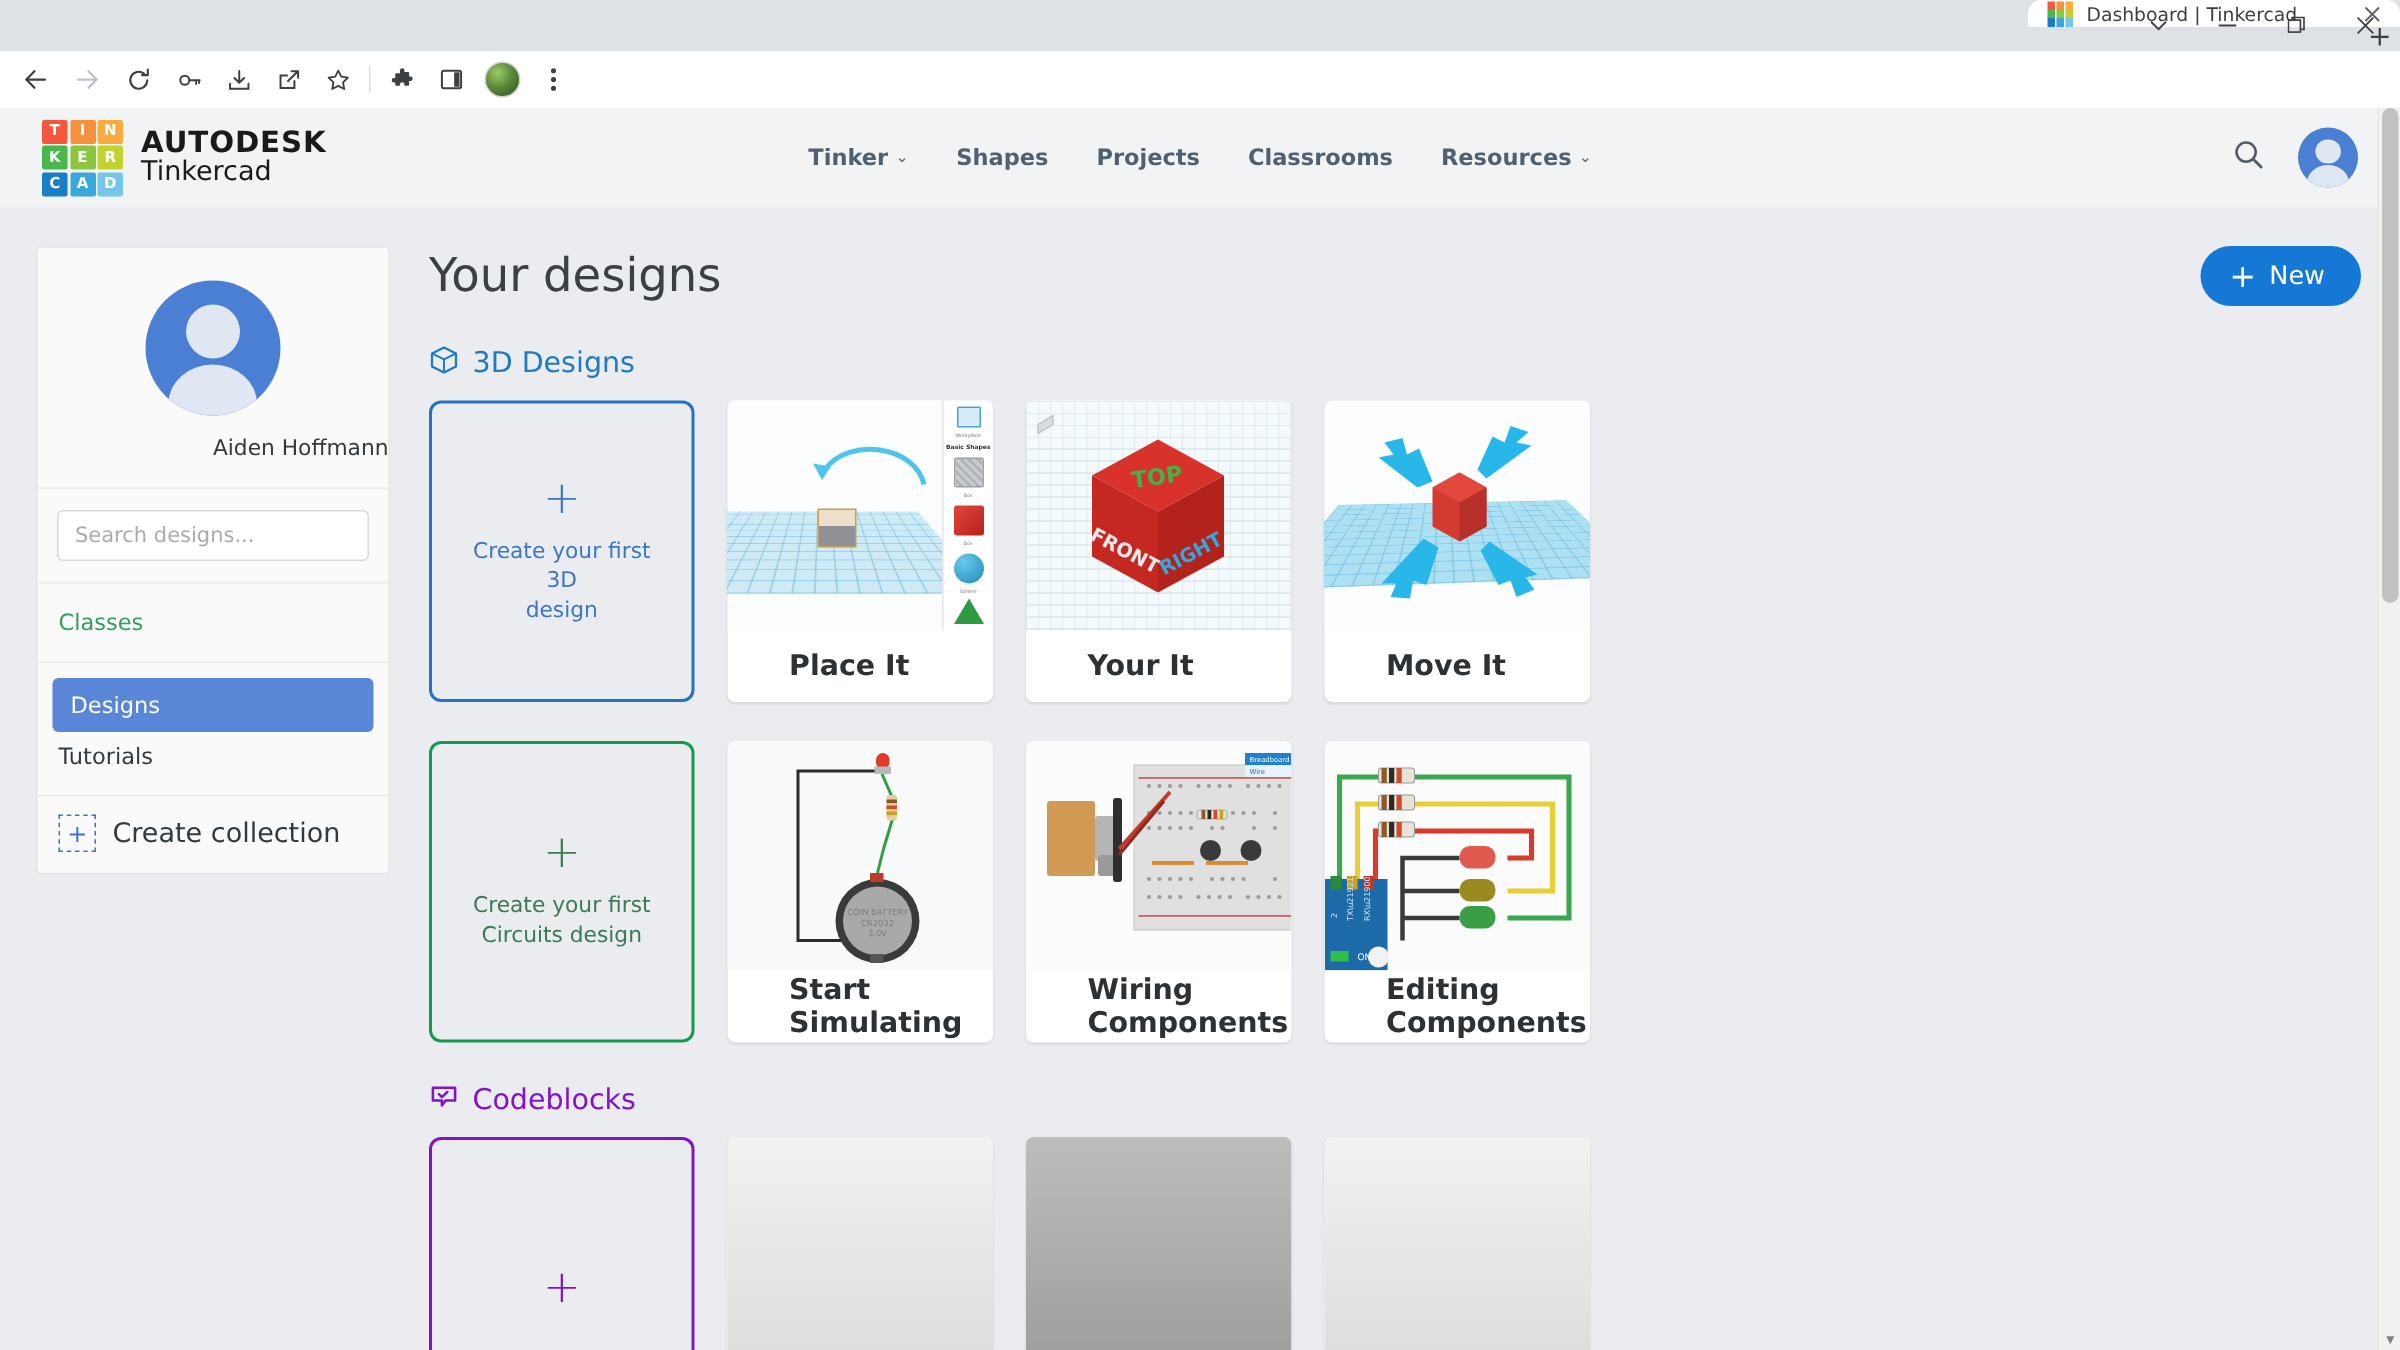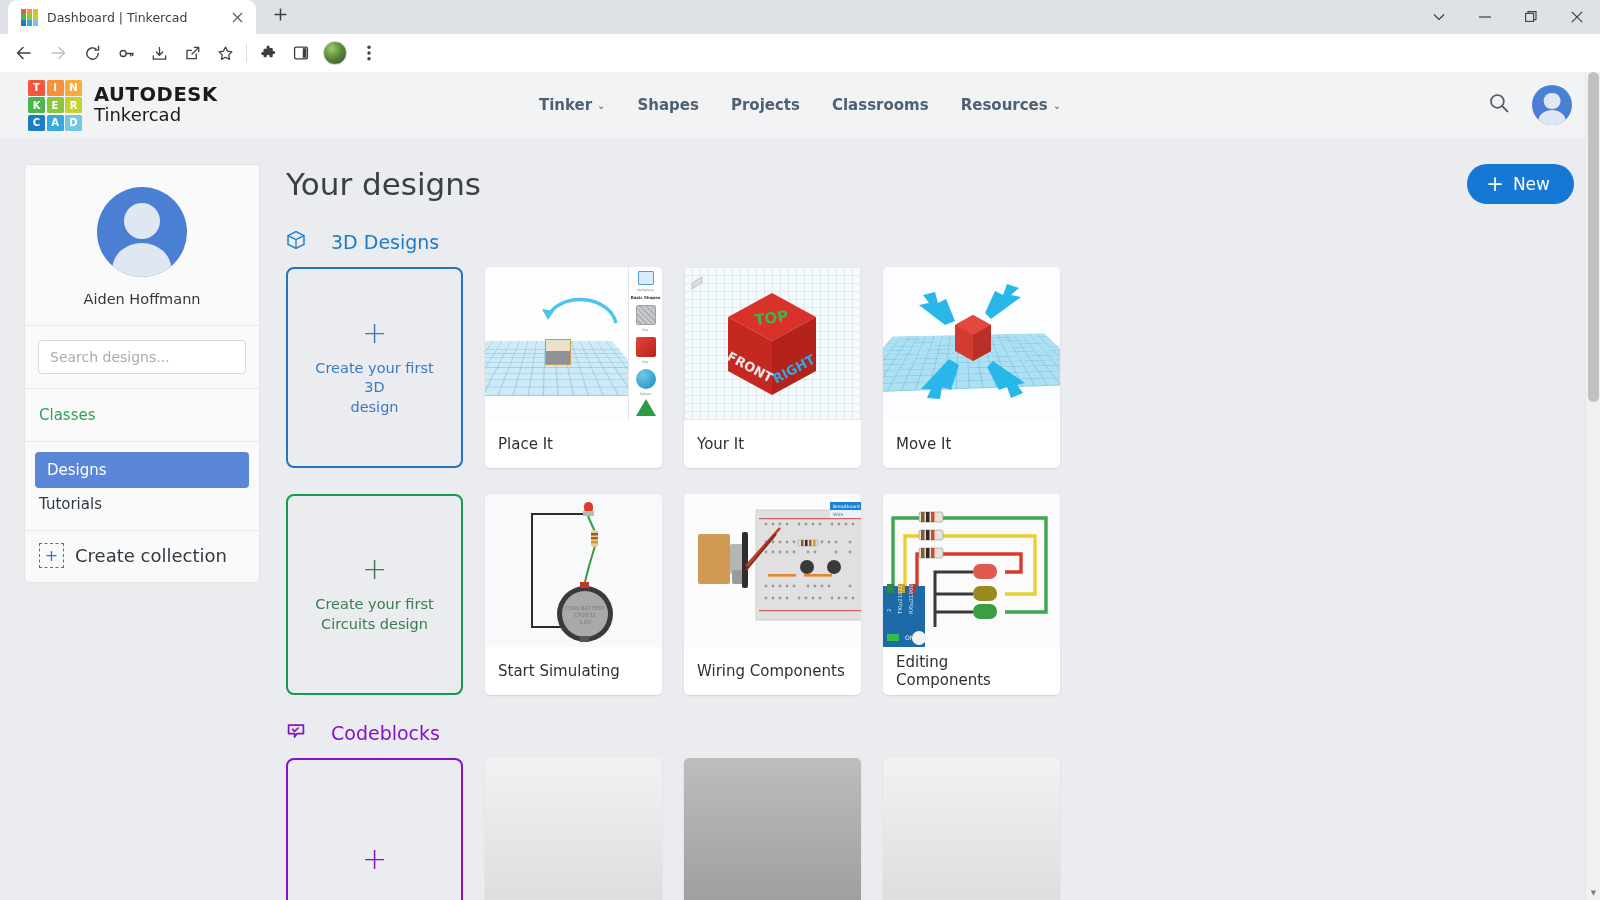--- a/index.html
+++ b/index.html
@@ -6,21 +6,21 @@
   html, body {
     width: 1600px; height: 900px;
     overflow: hidden;
     font-family: "DejaVu Sans", "Liberation Sans", sans-serif;
     background: #ffffff;
   }
 
   
   .browser-tabstrip {
     height: 34px; background: #dee1e6;
-    display: flex; align-items: flex-start; position: relative;
+    display: flex; align-items: flex-end; position: relative; flex-direction: column;
   }
   .tab {
     display: flex; align-items: center; gap: 9px;
     height: 34px; width: 248px; margin-left: 8px;
     background: #ffffff;
     border-radius: 9px 9px 0 0;
     padding: 0 10px 0 13px;
   }
   .tab-favicon { width: 17px; height: 17px; flex: 0 0 auto; }
   .tab-favicon .fg { display: grid; grid-template-columns: repeat(3,1fr);
@@ -130,21 +130,21 @@
   }
 
   
   .body-area { display: flex; padding: 26px 26px 0 24px; gap: 26px; }
 
   .sidebar {
     width: 236px; flex: 0 0 236px; background: #fafafa;
     border: 1px solid #e3e4e6; border-radius: 4px;
     align-self: flex-start;
   }
-  .sb-profile { padding: 22px 0 18px; text-align: center;
+  .sb-profile { padding: 22px 0 18px; text-align: right;
     border-bottom: 1px solid #e8e9ea; }
   .sb-avatar {
     width: 90px; height: 90px; border-radius: 50%;
     background: #4a7fd4; margin: 0 auto 14px;
     position: relative; overflow: hidden;
   }
   .sb-avatar::before {
     content:''; position:absolute; left:50%; top:18%; width:40%; height:40%;
     transform:translateX(-50%); background:#dfe7f3; border-radius:50%;
   }
@@ -186,36 +186,36 @@
   .new-btn {
     margin-left: auto; background: #1478d4; color: #fff;
     border-radius: 22px; height: 40px; padding: 0 24px 0 19px;
     display: flex; align-items: center; gap: 9px;
     font-size: 17px; border: none;
     font-family: "DejaVu Sans", "Liberation Sans", sans-serif;
   }
   .new-btn .plus { font-size: 21px; line-height: 1; font-weight: 400; }
 
   .section { margin-bottom: 26px; }
-  .sec-head { display: flex; align-items: center; gap: 25px; margin-bottom: 13px; }
+  .sec-head { display: flex; align-items: center; gap: 9px; margin-bottom: 13px; }
   .sec-title { font-size: 19px; }
   .sec-3d .sec-title { color: #1f7bc1; }
   .sec-ci .sec-title { color: #1a9c52; }
   .sec-cb .sec-title { color: #8312c9; }
 
   .cards { display: flex; gap: 22px; }
   .card {
     width: 177px; flex: 0 0 177px; background: #fff;
     border-radius: 5px; overflow: hidden;
     box-shadow: 0 1px 2px rgba(0,0,0,.10);
   }
   .card-thumb { height: 153px; position: relative; overflow: hidden; background: #f7f9fa; }
   .card-label {
     height: 48px; display: flex; align-items: center;
-    padding: 0 13px; font-size: 15px; font-weight: 400; color: #2c3136;
+    padding: 0 13px; font-size: 19px; font-weight: 700; color: #2c3136; margin-left: 28px;
   }
   .create-card {
     width: 177px; flex: 0 0 177px; height: 201px;
     border-radius: 8px; background: transparent;
     display: flex; flex-direction: column; align-items: center;
     justify-content: center; gap: 11px; text-align: center; padding: 0 16px;
   }
   .create-card .plus { font-size: 30px; line-height: 1; font-weight: 300; }
   .create-card .ctext { font-size: 14.5px; line-height: 1.35; }
   .cc-3d { border: 2px solid #2471c6; }

